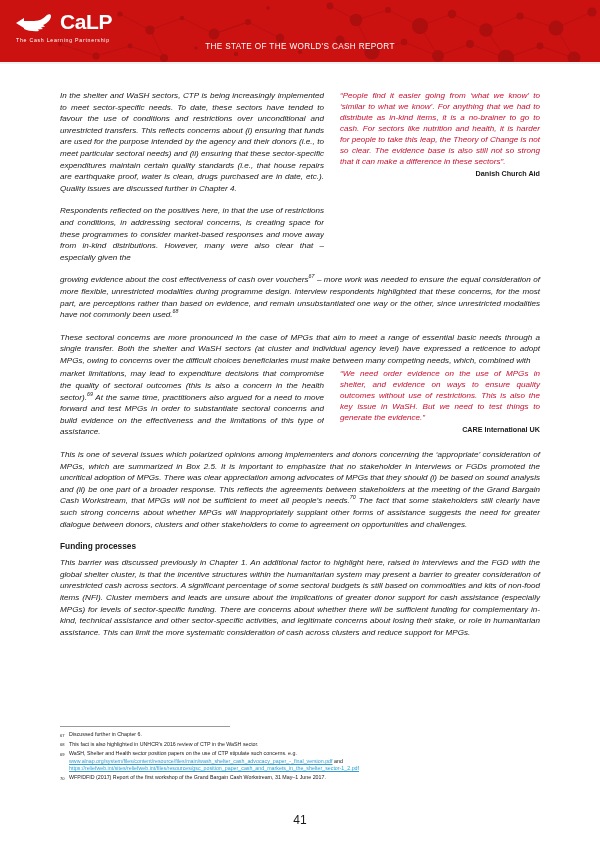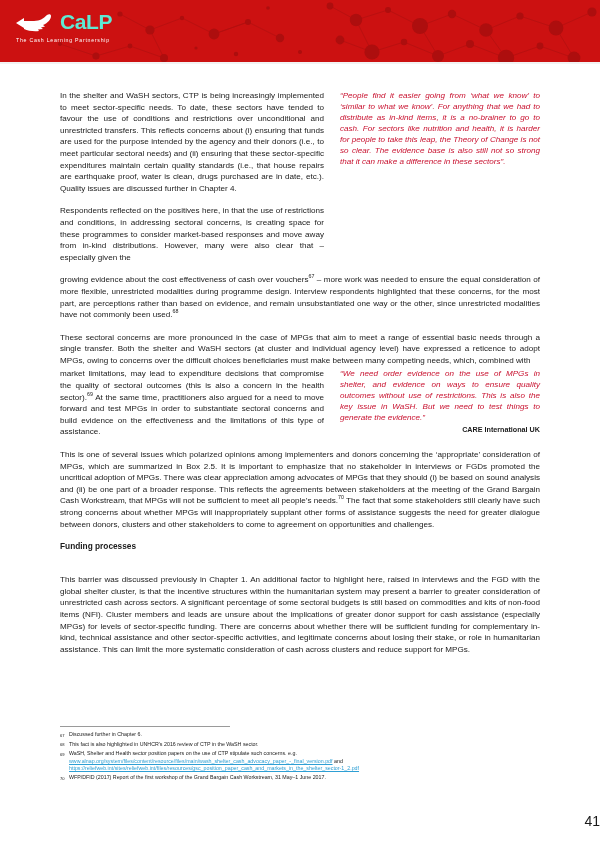--- a/index.html
+++ b/index.html
@@ -52,21 +52,21 @@
     top: 2px;
     width: 42px;
     height: 22px;
   }
   .logo-word {
     position: absolute;
     left: 46px;
     top: 0px;
     font-size: 21px;
     font-weight: bold;
-    color: #5eead4;
+    color: #ffffff;
     letter-spacing: -0.4px;
     line-height: 24px;
   }
   .logo-tag {
     position: absolute;
     left: 2px;
     top: 27px;
     font-size: 5.2px;
     color: #ffffff;
     letter-spacing: 0.75px;
@@ -91,29 +91,30 @@
     padding: 26px 60px 0 60px;
     width: 480px;
     box-sizing: content-box;
   }
   p.body {
     margin: 0 0 11px 0;
     font-size: 8.1px;
     line-height: 11.6px;
     text-align: justify;
     color: #1a1a1a;
+    font-style: italic;
   }
   p.body.last { margin-bottom: 15px; }
   .sup {
     font-size: 5.3px;
     vertical-align: super;
     line-height: 0;
   }
   h3.subhead {
-    margin: 0 0 23px 0;
+    margin: 0 0 6px 0;
     font-size: 8.3px;
     font-weight: bold;
     color: #1a1a1a;
   }
 
   
   .wrap-row { position: relative; }
   .quote {
     float: right;
     width: 200px;
@@ -174,22 +175,22 @@
     color: #2e9fd4;
     word-break: break-all;
   }
 
   
   .page-number {
     position: absolute;
     left: 0;
     right: 0;
     top: 813px;
-    text-align: right;
-    font-size: 14px;
+    text-align: center;
+    font-size: 12px;
     color: #1a1a1a;
   }
 </style>
 </head>
 <body>
 
 <div class="header">
   <svg class="header-pattern" viewBox="0 0 600 64" preserveAspectRatio="none" aria-hidden="true">
     <g stroke="#b01010" stroke-width="0.7" fill="none">
       <path d="M330 6 L356 20 L388 10 L420 26 L452 14 L486 30 L520 16 L556 28 L592 12"></path>
@@ -235,28 +236,30 @@
   </svg>
 
   <div class="logo">
     <svg class="logo-mark" viewBox="0 0 42 22" aria-hidden="true">
       <path d="M2 11 L10 6 L10 9 L20 9 C26 9 30 6 33 3 C35 1.5 37 2 37 4 C37 7 34 11 29 13 L31 14.5 L27 15.5 L29 17 L24 17.5 L25 19 C20 19.5 14 19 10 17 L10 16 Z" fill="#ffffff"></path>
     </svg>
     <div class="logo-word">CaLP</div>
     <div class="logo-tag">The Cash Learning Partnership</div>
   </div>
 
+  <div class="header-title">THE STATE OF THE WORLD'S CASH REPORT</div>
   <div class="header-bottom-rule"></div>
 </div>
 
 <div class="page">
 
   <div class="wrap-row">
     <div class="quote q1">
       <span>“People find it easier going from ‘what we know’ to ‘similar to what we know’. For anything that we had to distribute as in-kind items, it is a no-brainer to go to cash. For sectors like nutrition and health, it is harder for people to take this leap, the Theory of Change is not so clear. The evidence base is also still not so strong that it can make a difference in these sectors”.</span>
+      <span class="attrib">Danish Church Aid</span>
     </div>
     <div class="narrow">
       <p class="body">In the shelter and WaSH sectors, CTP is being increasingly implemented to meet sector-specific needs. To date, these sectors have tended to favour the use of conditions and restrictions over unconditional and unrestricted transfers. This reflects concerns about (i) ensuring that funds are used for the purpose intended by the agency and their donors (i.e., to meet particular sectoral needs) and (ii) ensuring that these sector-specific expenditures maintain certain quality standards (i.e., that house repairs are earthquake proof, water is clean, drugs purchased are in date, etc.). Quality issues are discussed further in Chapter 4.</p>
       <p class="body">Respondents reflected on the positives here, in that the use of restrictions and conditions, in addressing sectoral concerns, is creating space for these programmes to consider market-based responses and move away from in-kind distributions. However, many were also clear that – especially given the</p>
     </div>
     <div class="clear"></div>
   </div>
 
   <p class="body"><span>growing evidence about the cost effectiveness of cash over vouchers</span><span class="sup">67</span><span> – more work was needed to ensure the equal consideration of more flexible, unrestricted modalities during programme design. Interview respondents highlighted that these concerns, for the most part, are perceptions rather than based on evidence, and remain unsubstantiated one way or the other, since unrestricted modalities have not commonly been used.</span><span class="sup">68</span></p>
 

